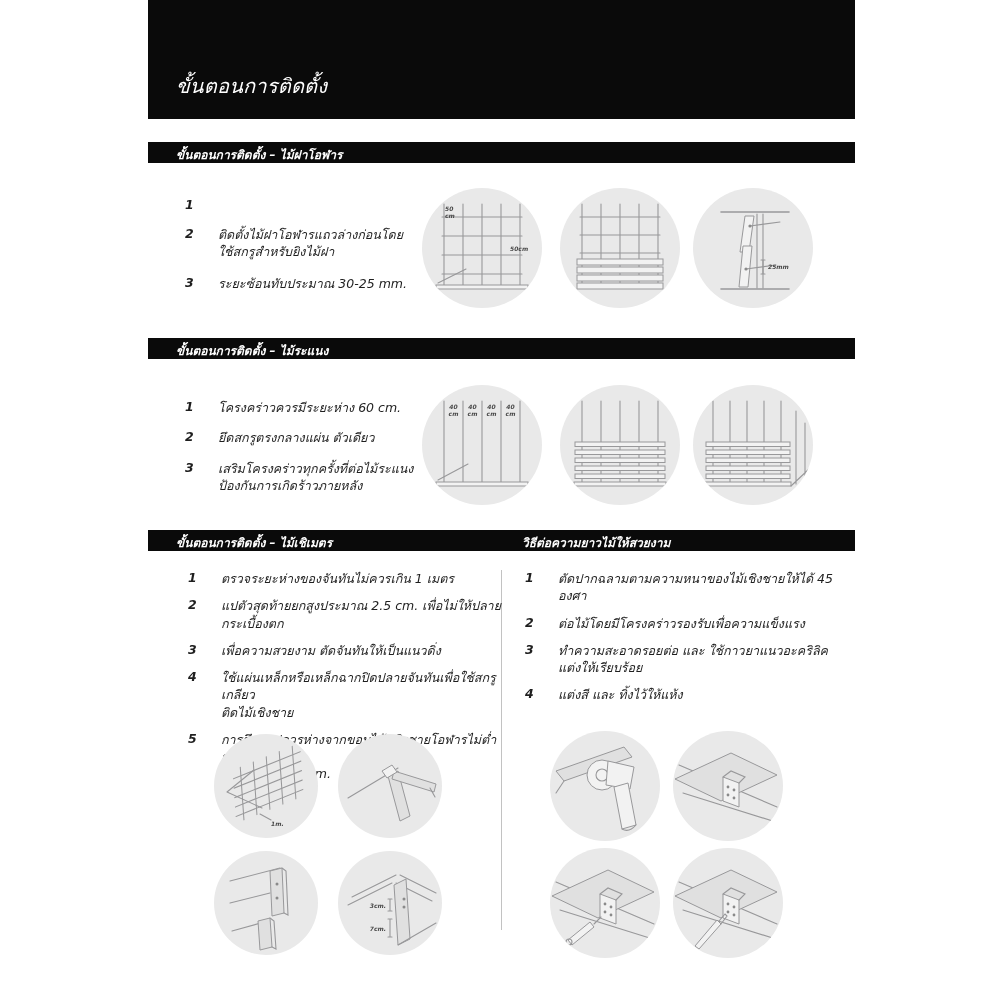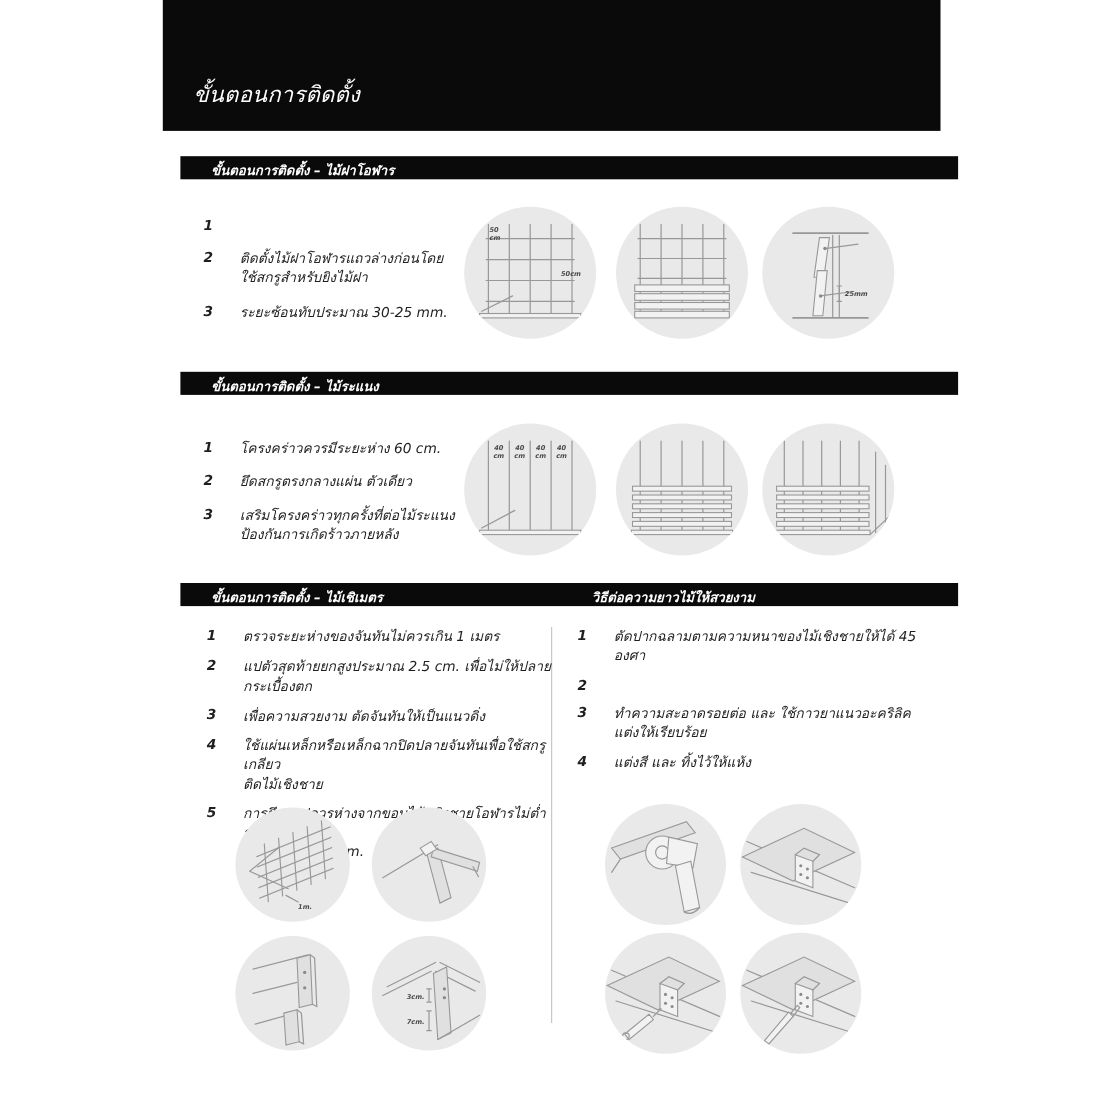--- a/index.html
+++ b/index.html
@@ -4,21 +4,21 @@
 <style>
   * { margin:0; padding:0; box-sizing:border-box; }
   html,body { width:1000px; height:1000px; background:#fff;
     font-family:"DejaVu Sans","Liberation Sans",sans-serif; color:#1f1f1f; }
   .page { position:relative; width:1000px; height:1000px; background:#fff; overflow:hidden;font-style:italic; }
 
   .hero { position:absolute; left:148px; top:0; width:707px; height:119px; background:#0a0a0a; }
   .hero-title { position:absolute; left:28px; top:70px; color:#fff; font-size:20px; letter-spacing:.2px; }
 
   .bar { position:absolute; left:148px; width:707px; height:21px; background:#0a0a0a;
-    display:flex; align-items:center;margin-left:16px; }
+    display:flex; align-items:center; }
   .bar span { color:#fff; font-size:12px; font-weight:bold; position:absolute; top:3px; }
   .bar .t1 { left:28px; }
   .bar .t2 { left:374px;text-align:center; }
 
   .steps { position:absolute; display:flex; flex-direction:column; }
   .step { display:flex; }
   .step .num { width:33px; flex:0 0 33px; font-size:12.5px; font-weight:bold; }
   .step .txt { font-size:12.5px; line-height:1.38; }
 
   .steps-s1 { left:185px; top:197px; width:290px; gap:14px; }
@@ -193,20 +193,21 @@
     </div>
   </div>
 
   <div class="steps steps-s3r">
     <div class="step">
       <span class="num">1</span>
       <span class="txt">ตัดปากฉลามตามความหนาของไม้เชิงชายให้ได้ 45 องศา</span>
     </div>
     <div class="step">
       <span class="num">2</span>
+      <span class="txt">ต่อไม้โดยมีโครงคร่าวรองรับเพื่อความแข็งแรง</span>
     </div>
     <div class="step">
       <span class="num">3</span>
       <span class="txt"><span>ทำความสะอาดรอยต่อ และ ใช้กาวยาแนวอะคริลิค</span><br><span>แต่งให้เรียบร้อย</span></span>
     </div>
     <div class="step">
       <span class="num">4</span>
       <span class="txt">แต่งสี และ ทิ้งไว้ให้แห้ง</span>
     </div>
   </div>

